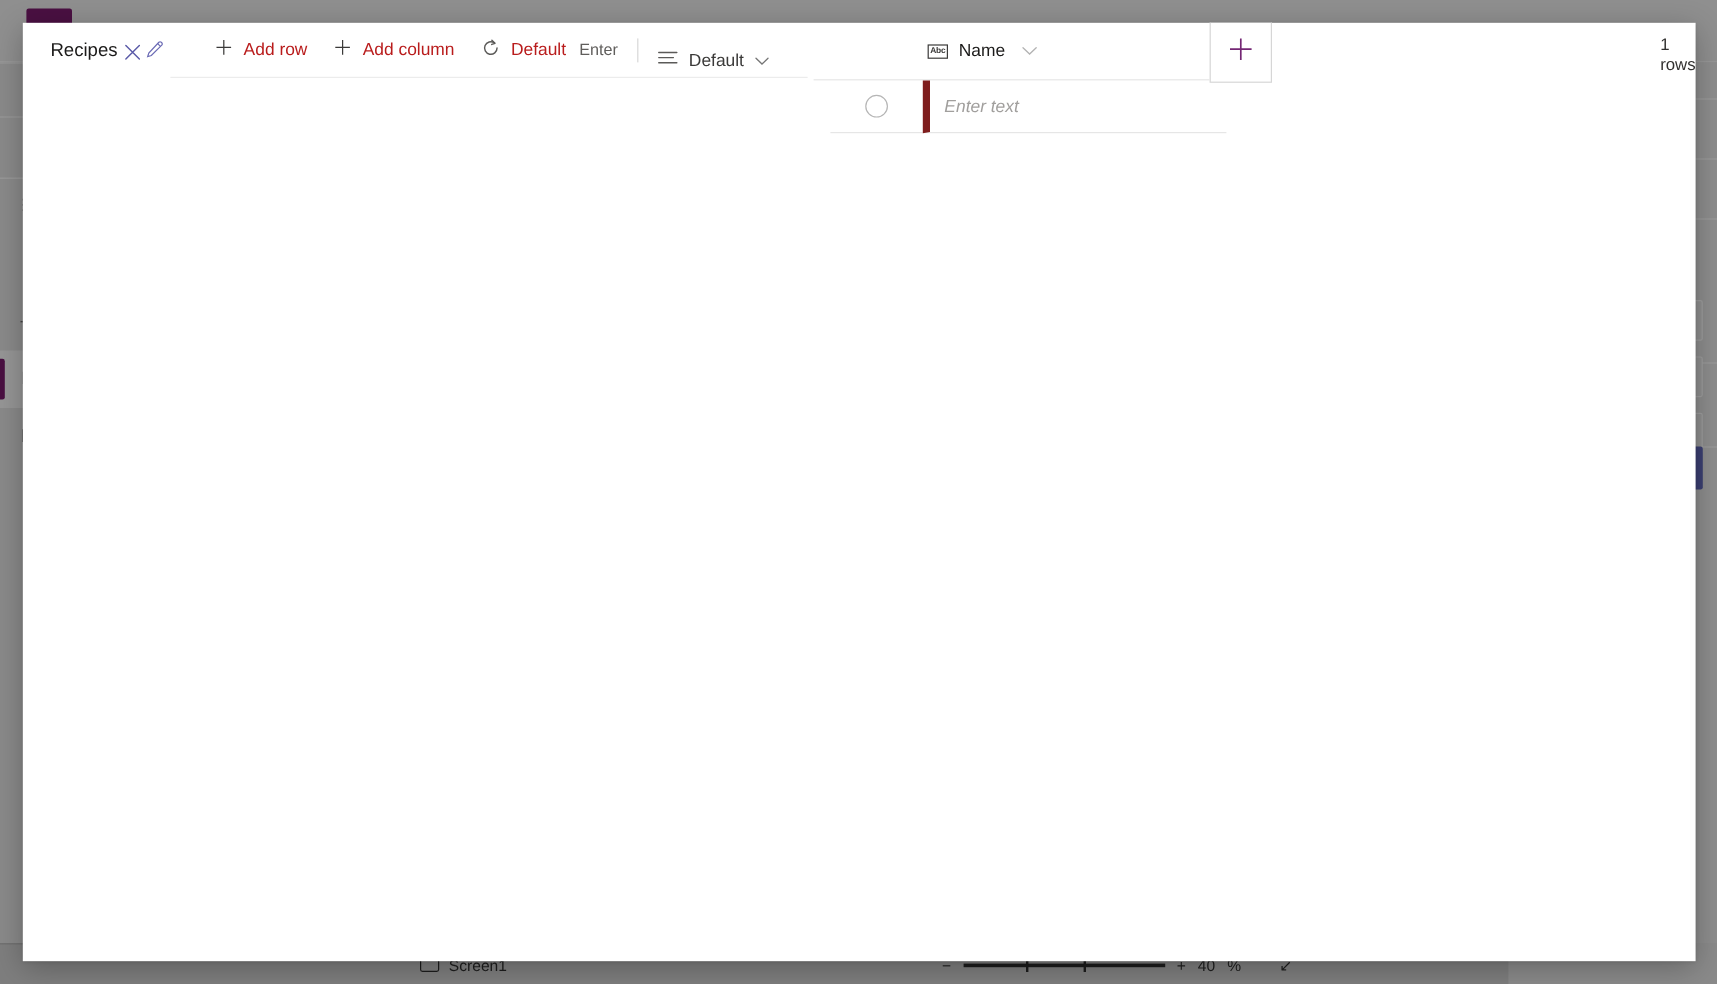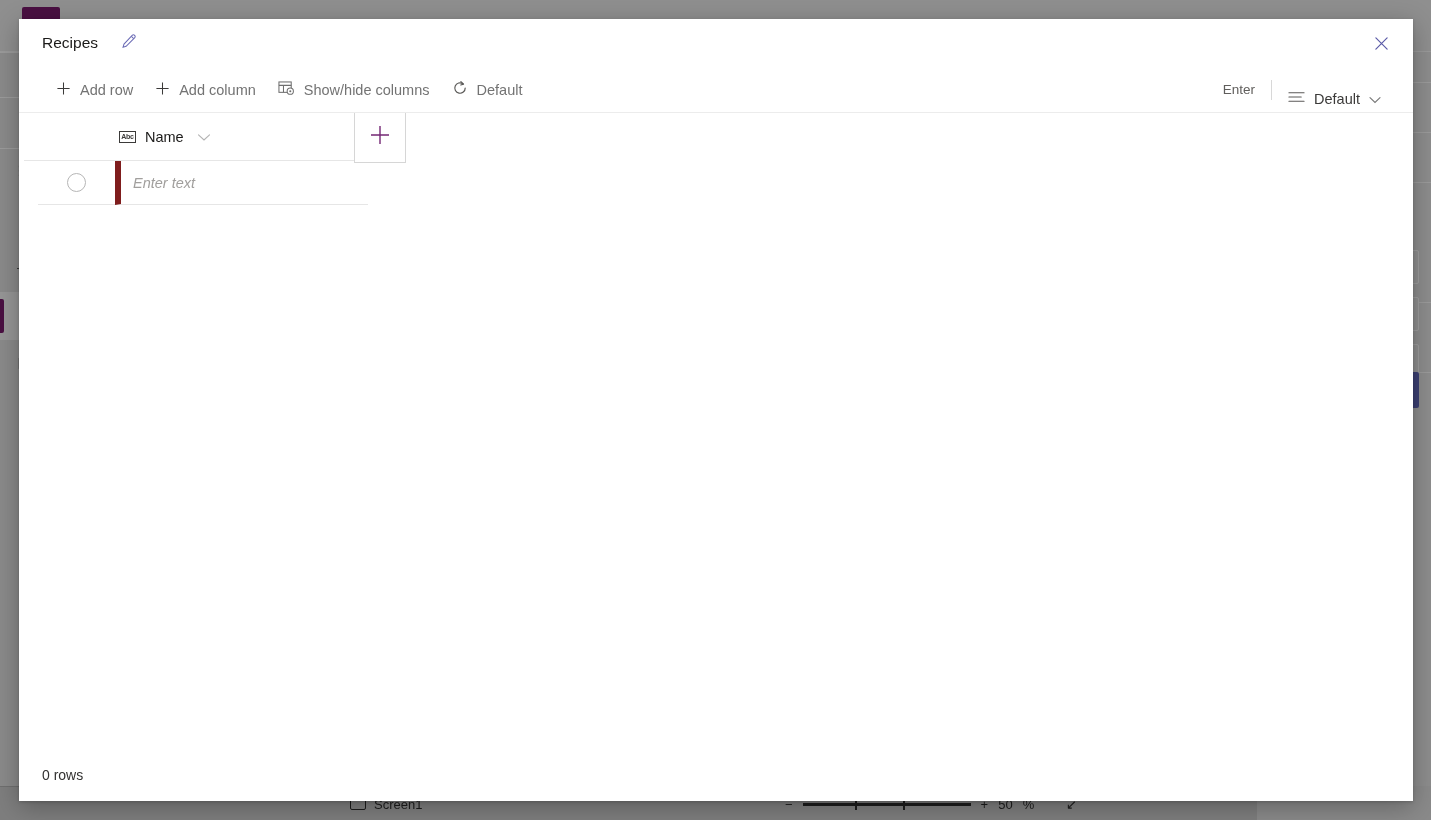--- a/index.html
+++ b/index.html
@@ -87,21 +87,21 @@
   }
   .zoom-tick { position: absolute; top: -4px; width: 2px; height: 11px; background: #1d1d1d; }
   .sb-fit { position: absolute; left: 1066px; top: 2px; height: 30px; display:flex; align-items:center; }
 
   
   #dialog {
     position: absolute;
     left: 19px; top: 19px; width: 1394px; height: 782px;
     background: #ffffff;
     box-shadow: 0 6px 24px rgba(0,0,0,.28), 0 1px 3px rgba(0,0,0,.18);
-    display: flex; flex-direction: column;
+    display: flex; flex-direction: row;
   }
 
   .dlg-header {
     position: relative;
     height: 48px; flex: 0 0 48px;
     display: flex; align-items: center;
     padding-left: 23px;
   }
   .dlg-title {
     font-size: 15.5px; color: #1b1a19; font-weight: 400;
@@ -121,21 +121,21 @@
   .dlg-toolbar {
     position: relative;
     height: 46px; flex: 0 0 46px;
     display: flex; align-items: center;
     padding: 0 20px 0 26px;
     border-bottom: 1px solid #ececec;
   }
   .tb-item {
     display: flex; align-items: center; gap: 9px;
     height: 34px; padding: 0 11px;
-    font-size: 14.5px; color: #737373;
+    font-size: 14.5px; color: #b91c1c;
     background: none; border: none; cursor: pointer; white-space: nowrap;
   }
   .tb-right {
     margin-left: auto; display: flex; align-items: center; gap: 0px;
   }
   .tb-saved {
     font-size: 13.5px; color: #605e5c; padding-right: 16px;
   }
   .tb-divider { width: 1px; height: 20px; background: #d8d8d8; }
   .tb-view {
@@ -256,21 +256,21 @@
       <span class="sq"></span>
       <span>Screen1</span>
     </div>
     <div class="sb-zoom">
       <span>−</span>
       <span class="zoom-track">
         <span class="zoom-tick" style="left:52px"></span>
         <span class="zoom-tick" style="left:100px"></span>
       </span>
       <span>+</span>
-      <span>50</span>
+      <span>40</span>
       <span>%</span>
     </div>
     <div class="sb-fit">
       <span>↙</span>
     </div>
   </div>
 </div>
 
 <div id="dialog">
 
@@ -308,31 +308,20 @@
 
     <button class="tb-item">
       <span>
         <svg width="15" height="15" viewBox="0 0 16 16" aria-hidden="true">
           <path d="M8 1.5V14.5 M1.5 8H14.5" stroke="#3b3a39" stroke-width="1.1"></path>
         </svg>
       </span>
       <span>Add column</span>
     </button>
 
-    <button class="tb-item">
-      <span>
-        <svg width="17" height="16" viewBox="0 0 18 16" fill="none" aria-hidden="true">
-          <rect x="1" y="1.6" width="13" height="11" stroke="#6e6e6e" stroke-width="1.1"></rect>
-          <path d="M1 5.2H14 M5.8 5.2V12.6" stroke="#6e6e6e" stroke-width="1.1"></path>
-          <circle cx="13" cy="11.4" r="3.3" fill="#ffffff" stroke="#6e6e6e" stroke-width="1.1"></circle>
-          <circle cx="13" cy="11.4" r="1.1" fill="#6e6e6e"></circle>
-        </svg>
-      </span>
-      <span>Show/hide columns</span>
-    </button>
 
     <button class="tb-item">
       <span>
         <svg width="16" height="16" viewBox="0 0 16 16" fill="none" aria-hidden="true">
           <path d="M13.2 8A5.2 5.2 0 1 1 11 3.8" stroke="#5b5a58" stroke-width="1.2" stroke-linecap="round"></path>
           <path d="M8.9 1.6 L11.5 4.1 L8.8 5.0" stroke="#5b5a58" stroke-width="1.2" stroke-linecap="round" stroke-linejoin="round" fill="none"></path>
         </svg>
       </span>
       <span>Default</span>
     </button>
@@ -387,15 +376,15 @@
         <span class="row-circle"></span>
       </div>
       <div class="gr-cell">
         <span class="cell-ph">Enter text</span>
       </div>
     </div>
 
   </div>
 
   <div class="dlg-footer">
-    <span class="footer-count">0 rows</span>
+    <span class="footer-count">1 rows</span>
   </div>
 </div>
 
 </body></html>

